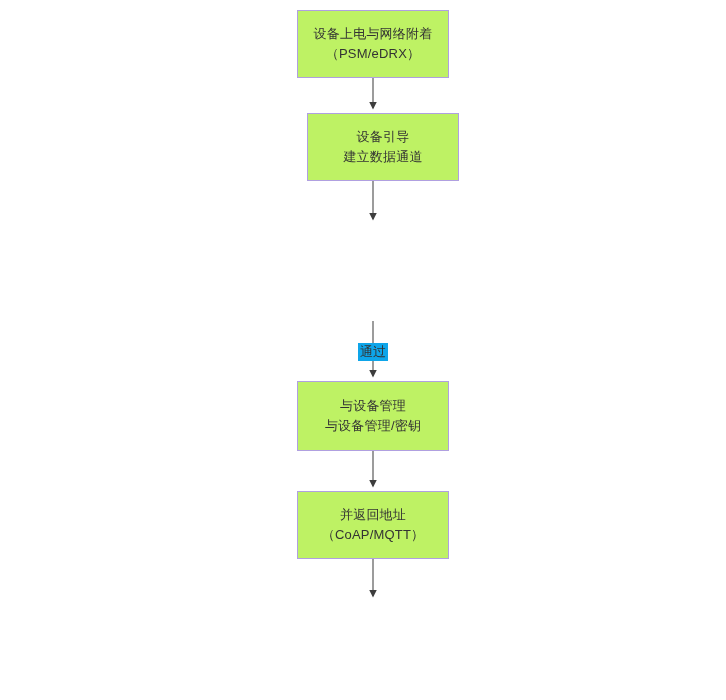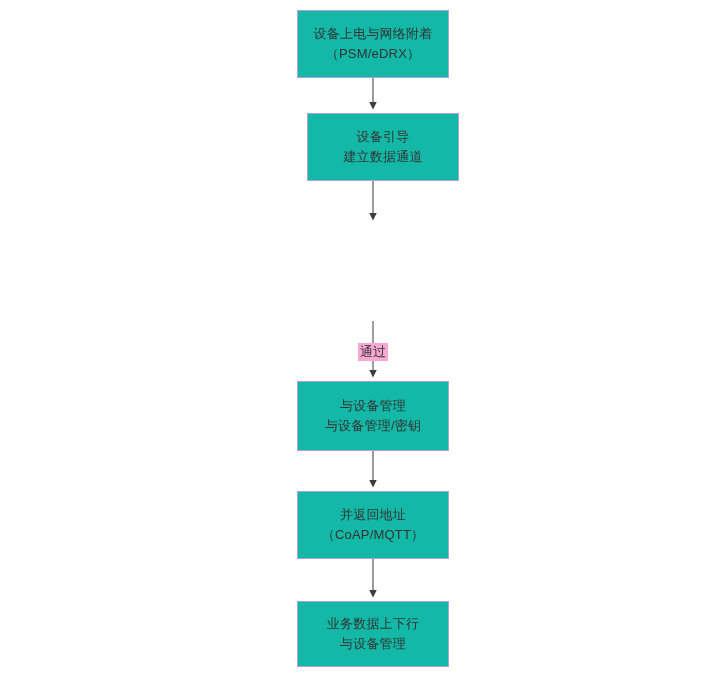--- a/index.html
+++ b/index.html
@@ -35,21 +35,21 @@
   .node {
     position: absolute;
     box-sizing: border-box;
     display: flex;
     align-items: center;
     justify-content: center;
     text-align: center;
   }
 
   .node-process {
-    background: #14b8a6;
+    background: #bef264;
     border: 1px solid #b0a0e0;
   }
 
   .node-label {
     font-size: 13px;
     line-height: 20px;
     color: #333333;
     white-space: pre-line;
     letter-spacing: 0.2px;
   }
@@ -68,21 +68,21 @@
   .node-decision .node-label {
     position: relative;
     z-index: 2;
   }
 
   .edge-label {
     position: absolute;
     font-size: 13px;
     line-height: 16px;
     color: #333333;
-    background: #f9a8d4;
+    background: #0ea5e9;
     padding: 1px 2px;
     white-space: nowrap;
     transform: translate(-50%, -50%);
   }
 </style>
 </head>
 <body>
 
 <div id="flow-canvas">
 
@@ -114,19 +114,16 @@
 
 
   <div class="node node-process" style="left:297px; top:381px; width:152px; height:70px;">
     <div class="node-label"><span>与设备管理</span><br><span>与设备管理/密钥</span></div>
   </div>
 
   <div class="node node-process" style="left:297px; top:491px; width:152px; height:68px;">
     <div class="node-label"><span>并返回地址</span><br><span>（CoAP/MQTT）</span></div>
   </div>
 
-  <div class="node node-process" style="left:297px; top:601px; width:152px; height:66px;">
-    <div class="node-label"><span>业务数据上下行</span><br><span>与设备管理</span></div>
-  </div>
 
   <div class="edge-label" style="left:373px; top:352px;">通过</div>
 
 </div>
 
 </body></html>

